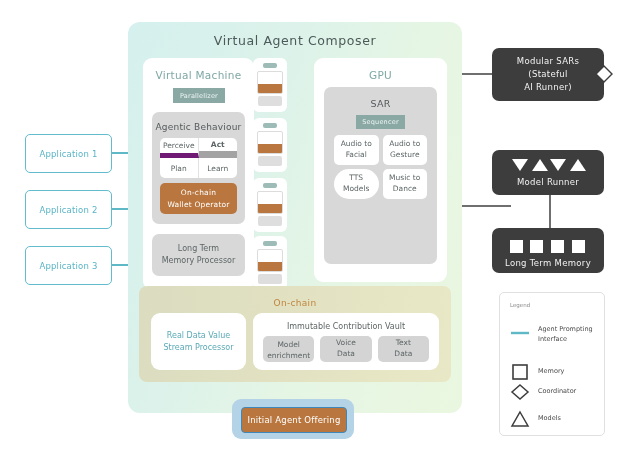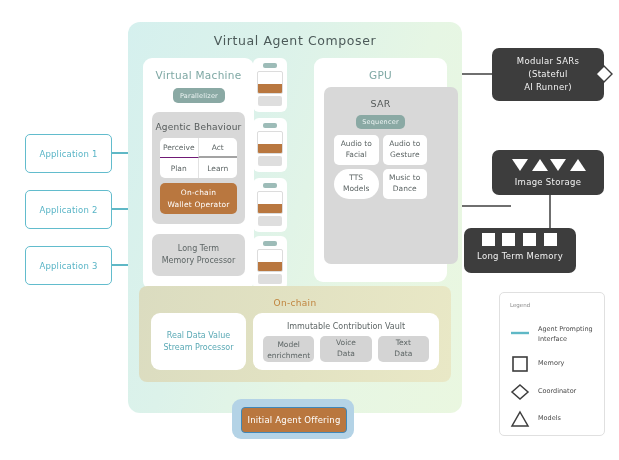--- a/index.html
+++ b/index.html
@@ -18,21 +18,21 @@
   #composer-title{
     position:absolute;left:0;top:11px;width:334px;text-align:center;
     font-size:12.5px;color:#4c5a59;letter-spacing:.6px;
   }
   
   .card{background:#ffffff;border-radius:9px;}
   .panel-title{text-align:center;color:#7fa8a4;font-size:10.5px;letter-spacing:.3px;}
   .gbox{background:#d8d8d8;border-radius:7px;}
   .gbox-title{text-align:center;color:#555a5a;font-size:9px;letter-spacing:.2px;}
   .pill{
-    background:#8aa9a4;color:#eef5f4;border-radius:5px;
+    background:#8aa9a4;color:#eef5f4;border-radius:0;
     font-size:6.5px;text-align:center;letter-spacing:.2px;
     display:flex;align-items:center;justify-content:center;
   }
   .wtile{
     background:#ffffff;border-radius:5px;display:flex;flex-direction:column;
     align-items:center;justify-content:center;color:#5d6565;font-size:7.5px;
     line-height:1.45;text-align:center;
   }
   .gtile{
     background:#d4d4d4;border-radius:5px;display:flex;flex-direction:column;
@@ -44,22 +44,22 @@
     display:flex;flex-direction:column;align-items:center;justify-content:center;
     font-size:7.5px;line-height:1.5;text-align:center;letter-spacing:.2px;
   }
   .txt-center{display:flex;flex-direction:column;align-items:center;justify-content:center;
     text-align:center;line-height:1.5;}
   
   .pal{background:#ffffff;border-radius:5px;display:grid;
        grid-template-columns:1fr 1fr;grid-template-rows:1fr 1fr;}
   .pal > div{display:flex;align-items:center;justify-content:center;
        color:#5d6565;font-size:7.5px;}
-  .pal > div:nth-child(1){border-right:1px solid #e2e2e2;border-bottom:1px solid #701a75;}
-  .pal > div:nth-child(2){border-bottom:2px solid #a3a3a3;}
+  .pal > div:nth-child(1){border-right:1px solid #e2e2e2;border-bottom:5px solid #701a75;}
+  .pal > div:nth-child(2){border-bottom:7px solid #a3a3a3;font-weight:bold;}
   .pal > div:nth-child(3){border-right:1px solid #e2e2e2;}
   
   .batt{background:#ffffff;border-radius:6px;}
   .batt-cap{position:absolute;left:50%;transform:translateX(-50%);
             background:#9dbcb8;border-radius:2px;}
   .batt-body{position:absolute;left:50%;transform:translateX(-50%);
             background:#ffffff;border:1.2px solid #dcdcdc;border-radius:2px;overflow:hidden;}
   .batt-fill{position:absolute;left:0;right:0;bottom:0;background:#b9773f;}
   .batt-foot{position:absolute;left:50%;transform:translateX(-50%);
             background:#dedede;border-radius:2px;}
@@ -172,21 +172,21 @@
       <div class="batt-cap" style="top:5px;width:14px;height:5px;"></div>
       <div class="batt-body" style="top:13px;width:24px;height:21px;">
         <div class="batt-fill" style="height:9px;"></div>
       </div>
       <div class="batt-foot" style="top:38px;width:24px;height:10px;"></div>
     </div>
   </div>
 
   <div class="card abs" style="left:186px;top:36px;width:133px;height:224px;">
     <div class="panel-title abs" style="left:0;top:11px;width:133px;">GPU</div>
-    <div class="gbox abs" style="left:10px;top:29px;width:134px;height:177px;">
+    <div class="gbox abs" style="left:10px;top:29px;width:113px;height:177px;">
       <div class="gbox-title abs" style="left:0;top:11px;width:113px;font-size:9.5px;">SAR</div>
       <div class="pill abs" style="left:32px;top:28px;width:49px;height:14px;">Sequencer</div>
       <div class="abs" style="left:10px;top:48px;width:93px;display:grid;grid-template-columns:1fr 1fr;gap:4px;">
         <div class="wtile" style="height:30px;">
           <span>Audio to</span>
           <span>Facial</span>
         </div>
         <div class="wtile" style="height:30px;">
           <span>Audio to</span>
           <span>Gesture</span>
@@ -248,24 +248,24 @@
   <polygon points="9,1 17,9 9,17 1,9" fill="#ffffff" stroke="#3d3d3d" stroke-width="1.4"></polygon>
 </svg>
 
 <div class="abs dark" style="left:492px;top:150px;width:112px;height:45px;justify-content:flex-end;padding-bottom:6px;box-sizing:border-box;">
   <svg width="76" height="16" viewBox="0 0 76 16" style="margin-bottom:3px;">
     <polygon points="2,2 18,2 10,14" fill="#ffffff"></polygon>
     <polygon points="22,14 38,14 30,2" fill="#ffffff"></polygon>
     <polygon points="40,2 56,2 48,14" fill="#ffffff"></polygon>
     <polygon points="60,14 76,14 68,2" fill="#ffffff"></polygon>
   </svg>
-  <span>Image Storage</span>
-</div>
-
-<div class="abs dark" style="left:464px;top:228px;width:112px;height:45px;justify-content:flex-end;padding-bottom:10px;box-sizing:border-box;">
+  <span>Model Runner</span>
+</div>
+
+<div class="abs dark" style="left:492px;top:228px;width:112px;height:45px;justify-content:flex-end;padding-bottom:3px;box-sizing:border-box;">
   <svg width="78" height="15" viewBox="0 0 78 15" style="margin-bottom:3px;">
     <rect x="1" y="1" width="13" height="13" fill="#ffffff"></rect>
     <rect x="21" y="1" width="13" height="13" fill="#ffffff"></rect>
     <rect x="42" y="1" width="13" height="13" fill="#ffffff"></rect>
     <rect x="63" y="1" width="13" height="13" fill="#ffffff"></rect>
   </svg>
   <span>Long Term Memory</span>
 </div>
 
 <div class="abs" id="iao-outer">
@@ -278,21 +278,21 @@
   <div class="leg-row" style="top:32px;">
     <svg width="20" height="16" viewBox="0 0 20 16">
       <line x1="1" y1="8" x2="19" y2="8" stroke="#5fb8c6" stroke-width="2.4"></line>
     </svg>
     <div class="leg-text">
       <div>Agent Prompting</div>
       <div>Interface</div>
     </div>
   </div>
 
-  <div class="leg-row" style="top:62px;">
+  <div class="leg-row" style="top:70px;">
     <svg width="20" height="18" viewBox="0 0 20 18">
       <rect x="3" y="2" width="14" height="14" fill="#ffffff" stroke="#3d3d3d" stroke-width="1.6"></rect>
     </svg>
     <div class="leg-text" style="margin-top:4px;">
       <div>Memory</div>
     </div>
   </div>
 
   <div class="leg-row" style="top:90px;">
     <svg width="20" height="18" viewBox="0 0 20 18">

